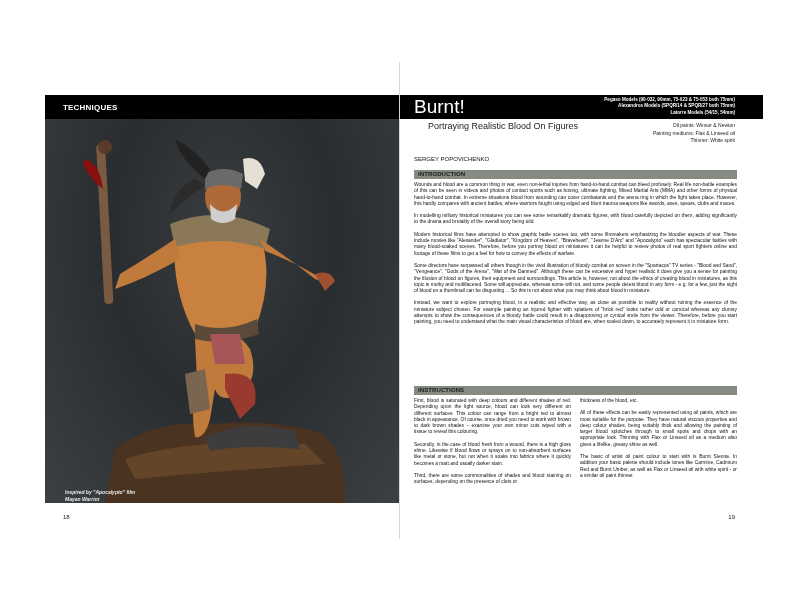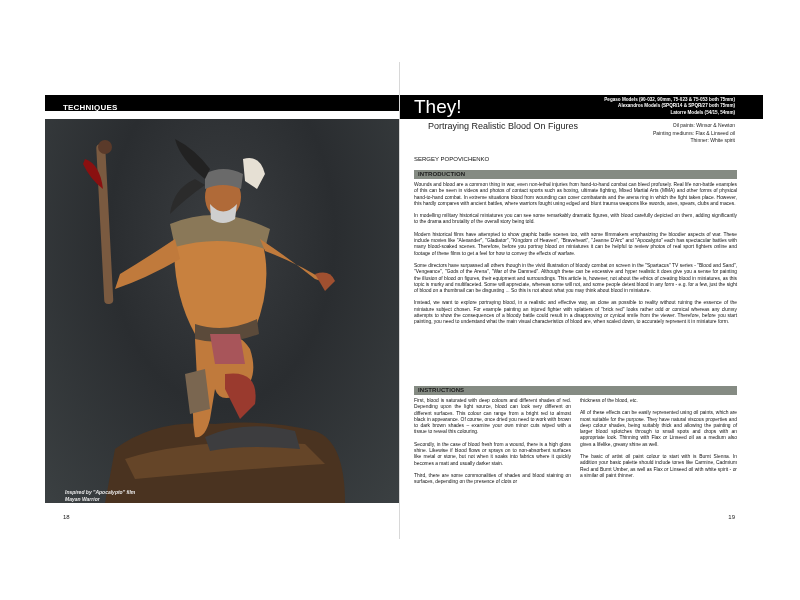--- a/index.html
+++ b/index.html
@@ -12,21 +12,21 @@
     background: #ffffff;
   }
   .page-left {
     position: absolute; left: 0; top: 0; width: 354px; height: 477px; background: #fff;
     border-right: 1px solid #d8d8d8;
   }
   .page-right {
     position: absolute; left: 355px; top: 0; width: 363px; height: 477px; background: #fff;
   }
   .page-left .header-bar {
-    position: absolute; left: 0; top: 33px; width: 354px; height: 16px; background: #000;
+    position: absolute; left: 0; top: 33px; width: 354px; height: 24px; background: #000;
   }
   .section-tag {
     position: absolute; left: 18px; top: 8px; color: #fff; font-size: 8px; font-weight: bold; letter-spacing: 0.2px;
   }
   .photo {
     position: absolute; left: 0; top: 57px; width: 354px; height: 384px;
     background: radial-gradient(ellipse at 50% 30%, #3a3d40 0%, #2a2d30 45%, #3b4042 100%);
     overflow: hidden;
   }
   .photo svg { position: absolute; left: 0; top: 0; }
@@ -117,21 +117,21 @@
         <div>Inspired by "Apocalypto" film</div>
         <div>Mayan Warrior</div>
 
       </div>
     </div>
     <div class="page-num left">18</div>
   </div>
 
   <div class="page-right">
     <div class="right-header">
-      <div class="title">They!</div>
+      <div class="title">Burnt!</div>
       <div class="models">
         <div>Pegaso Models (90-032, 90mm, 75-023 &amp; 75-053 both 75mm)</div>
         <div>Alexandros Models (SPQR/14 &amp; SPQR/27 both 75mm)</div>
         <div>Latorre Models (54/15, 54mm)</div>
       </div>
     </div>
     <div class="subtitle">Portraying Realistic Blood On Figures</div>
     <div class="materials">
       <div>Oil paints: Winsor &amp; Newton</div>
       <div>Painting mediums: Flax &amp; Linseed oil</div>

